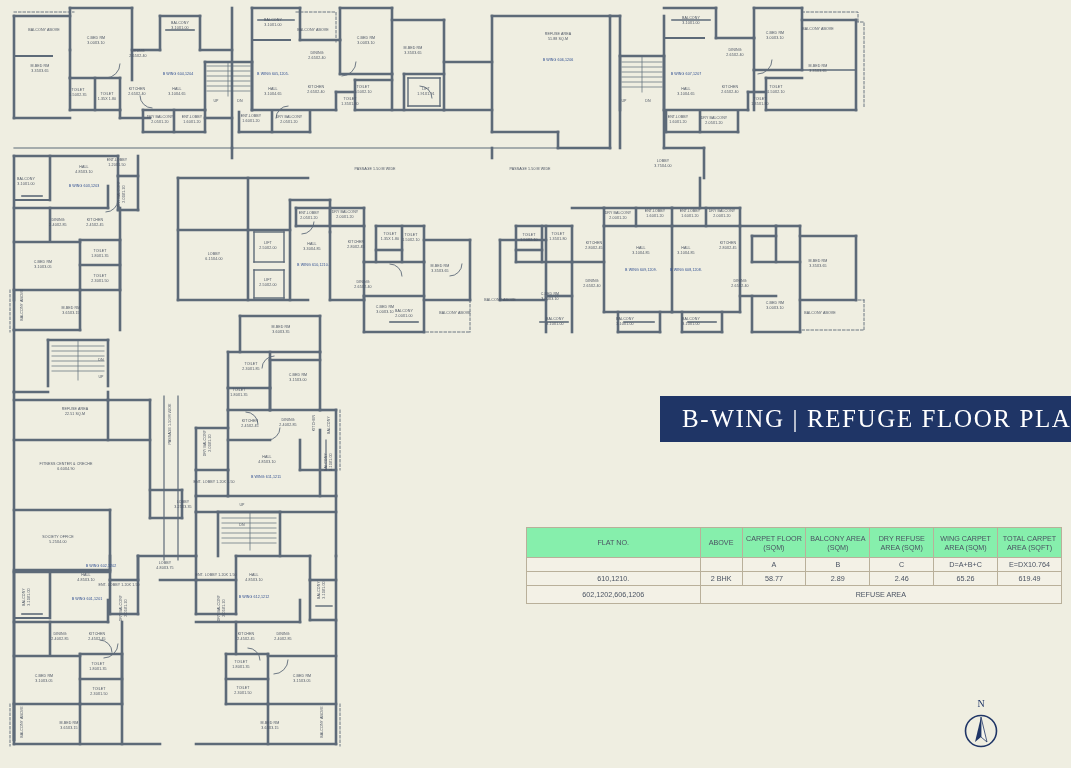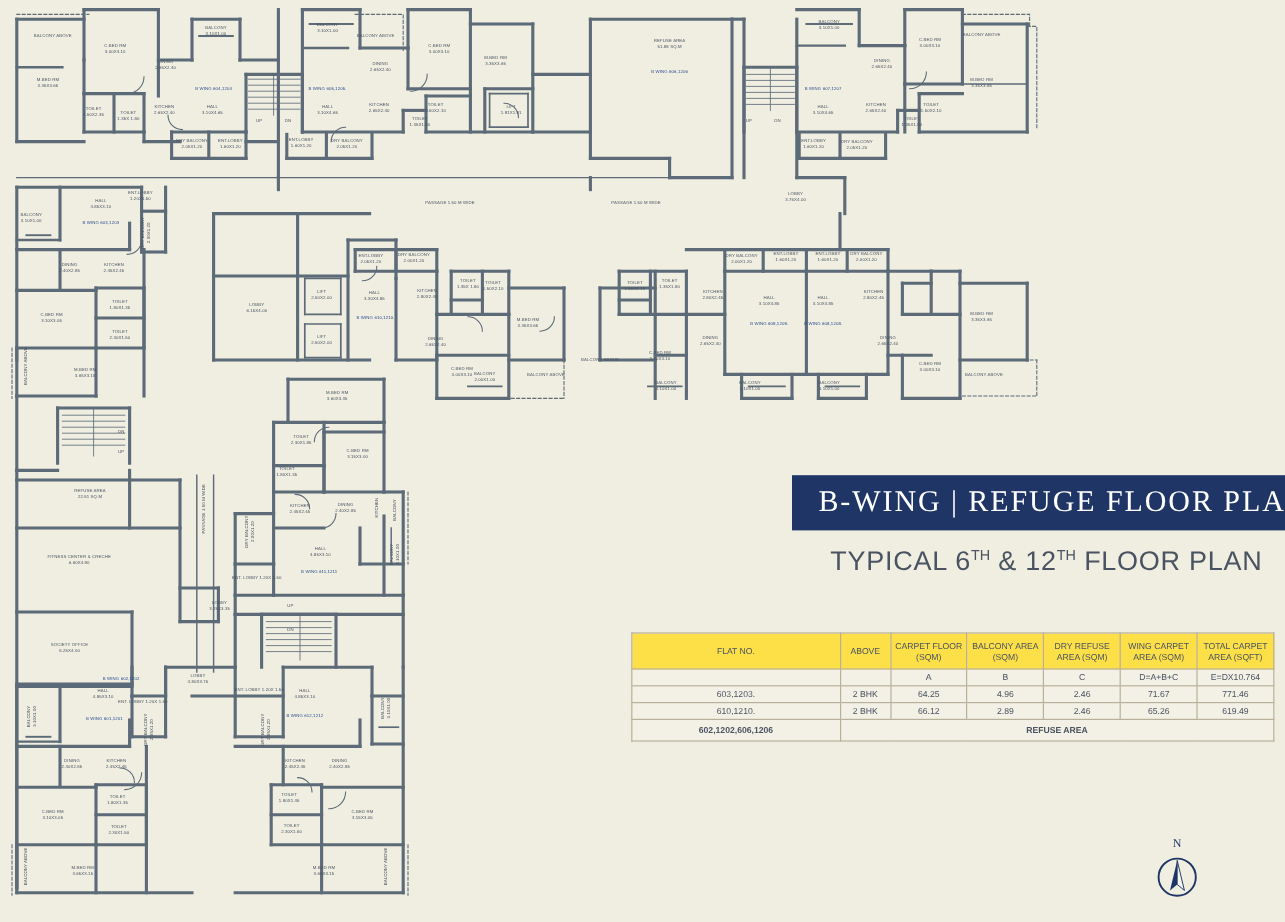--- a/index.html
+++ b/index.html
@@ -79,23 +79,23 @@
     color: #4a5362;
   }
   #area-table th, #area-table td {
     border: 1px solid #b9b09a;
     text-align: center;
     vertical-align: middle;
     padding: 2px 1px;
     line-height: 1.25;
     font-weight: normal;
   }
-  #area-table thead th { background: #fde047; height: 30px; }
+  #area-table thead th { background: #86efac; height: 30px; }
   #area-table tbody td { background: #f3f1e6; }
-  #area-table tbody tr.refuse td { height: 18px; font-weight: bold; }
+  #area-table tbody tr.refuse td { height: 18px; }
   .c-flat { width: 174px; }
   .c-type { width: 42px; }
   .c-num  { width: 64px; }
 
   
   #compass {
     position: absolute;
     left: 961px; top: 698px;
     width: 40px; height: 52px;
   }
@@ -1085,23 +1085,20 @@
         </div>
         <div class="lbl vert" style="left: 322px; top: 722px;">
           <span class="d">BALCONY ABOVE</span>
         </div>
       </div>
   </div>
 
   <div id="title-bar">
     <div class="t">B-WING | REFUGE FLOOR PLAN</div>
   </div>
-  <div id="subtitle">
-    <span>TYPICAL 6</span><sup>TH</sup><span> &amp; 12</span><sup>TH</sup><span> FLOOR PLAN</span>
-  </div>
 
   <table id="area-table">
     <thead>
       <tr>
         <th class="c-flat">FLAT NO.</th>
         <th class="c-type">ABOVE</th>
         <th class="c-num">CARPET FLOOR (SQM)</th>
         <th class="c-num">BALCONY AREA (SQM)</th>
         <th class="c-num">DRY REFUSE AREA (SQM)</th>
         <th class="c-num">WING CARPET AREA (SQM)</th>
@@ -1112,32 +1109,23 @@
       <tr>
         <td></td>
         <td></td>
         <td>A</td>
         <td>B</td>
         <td>C</td>
         <td>D=A+B+C</td>
         <td>E=DX10.764</td>
       </tr>
       <tr>
-        <td>603,1203.</td>
-        <td>2 BHK</td>
-        <td>64.25</td>
-        <td>4.96</td>
-        <td>2.46</td>
-        <td>71.67</td>
-        <td>771.46</td>
-      </tr>
-      <tr>
         <td>610,1210.</td>
         <td>2 BHK</td>
-        <td>66.12</td>
+        <td>58.77</td>
         <td>2.89</td>
         <td>2.46</td>
         <td>65.26</td>
         <td>619.49</td>
       </tr>
       <tr class="refuse">
         <td>602,1202,606,1206</td>
         <td colspan="6">REFUSE AREA</td>
       </tr>
     </tbody>

